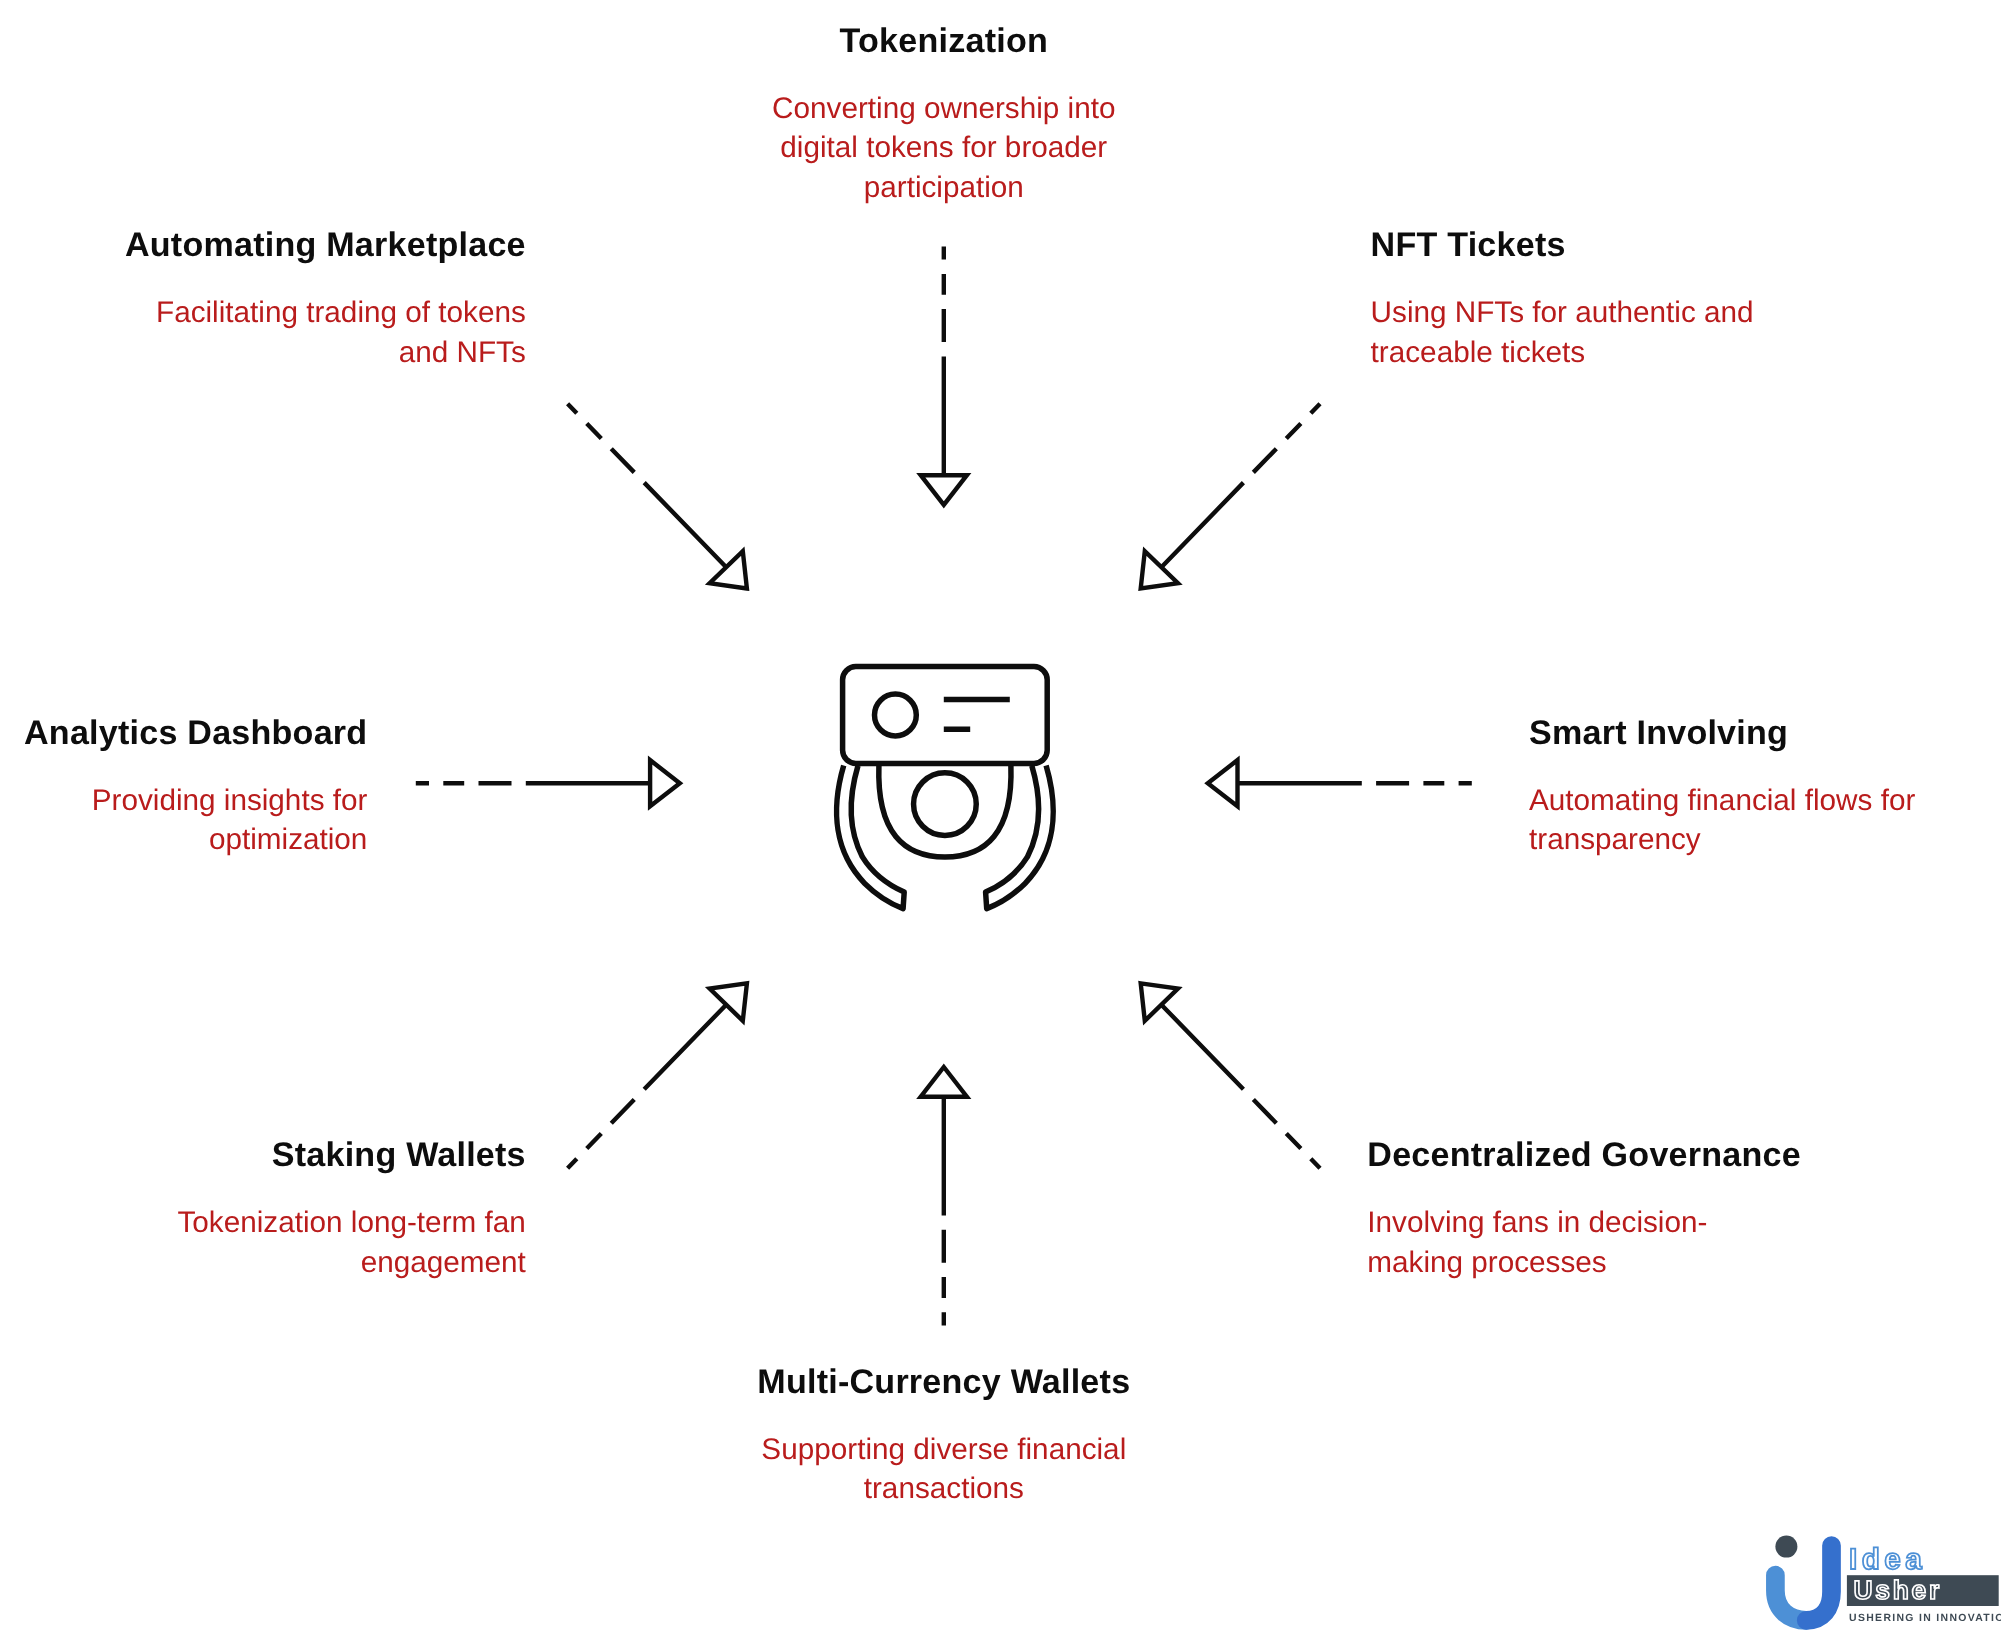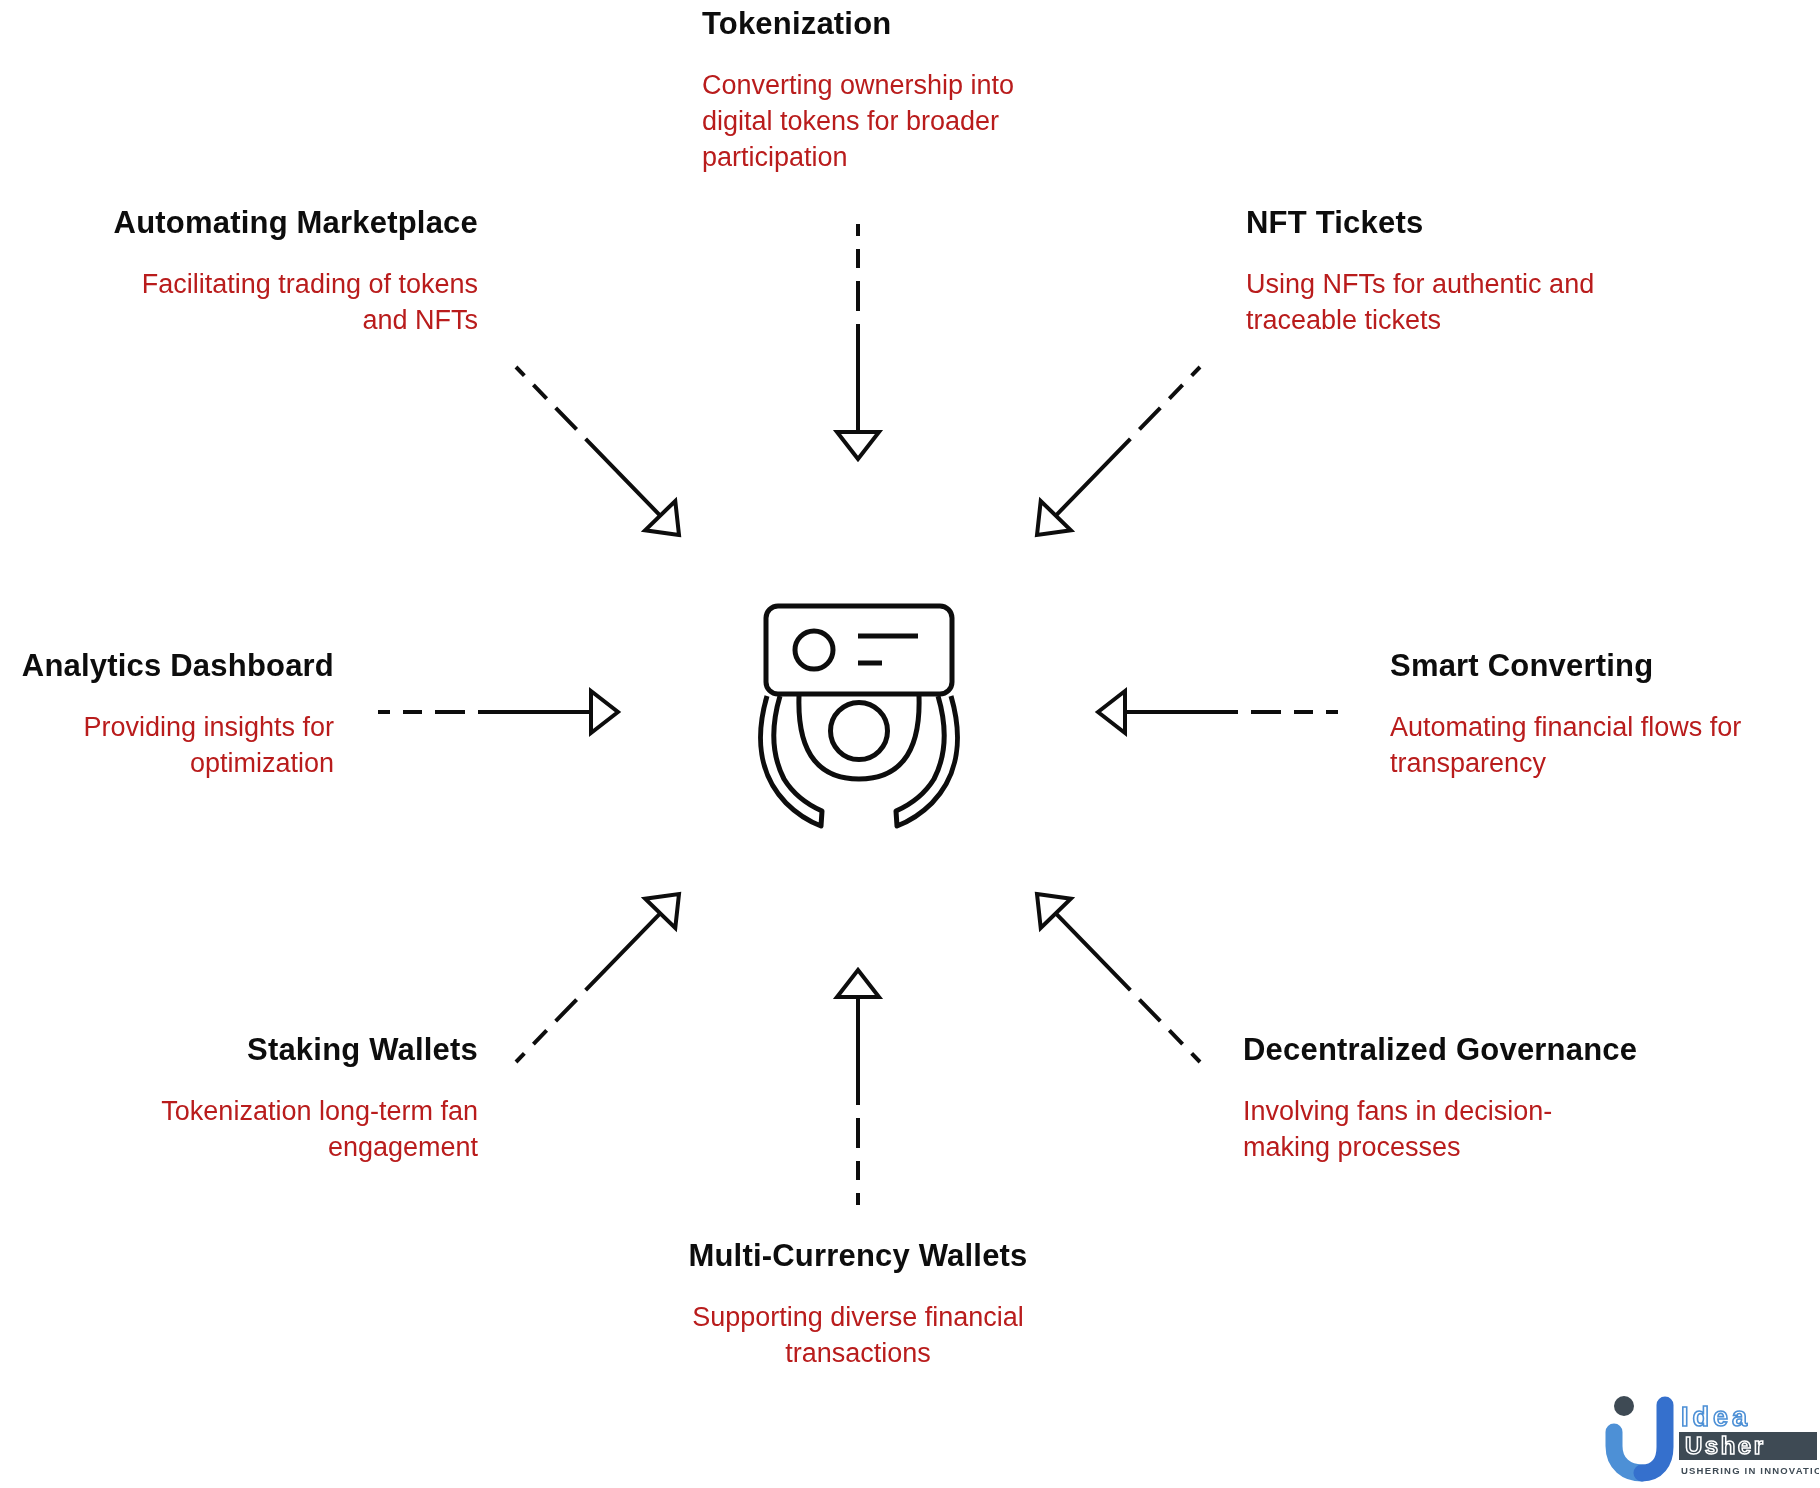--- a/index.html
+++ b/index.html
@@ -21,21 +21,21 @@
     letter-spacing:0.2px;
   }
   .node p{
     margin:26px 0 0 0;
     font-size:27px;
     font-weight:400;
     color:#b91c1c;
     line-height:1.33;
     white-space:pre-line;
   }
-  .n-tokenization{left:858px;top:6px;transform:translateX(-50%);}
+  .n-tokenization{left:858px;top:19px;transform:translateX(-50%);text-align:center;}
   .n-secondary{right:1342px;top:205px;text-align:right;}
   .n-nft{left:1246px;top:205px;text-align:left;}
   .n-analytics{right:1486px;top:648px;text-align:right;}
   .n-smart{left:1390px;top:648px;text-align:left;}
   .n-staking{right:1342px;top:1032px;text-align:right;}
   .n-governance{left:1243px;top:1032px;text-align:left;}
   .n-wallets{left:858px;top:1238px;transform:translateX(-50%);text-align:center;}
 
   #arrows-svg{position:absolute;left:0;top:0;width:1820px;height:1488px;}
   #center-icon{position:absolute;left:742px;top:592px;}
@@ -100,21 +100,21 @@
 optimization</p>
   </div>
 
   <div class="node n-nft">
     <h2>NFT Tickets</h2>
     <p>Using NFTs for authentic and
 traceable tickets</p>
   </div>
 
   <div class="node n-smart">
-    <h2>Smart Converting</h2>
+    <h2>Smart Involving</h2>
     <p>Automating financial flows for
 transparency</p>
   </div>
 
   <div class="node n-staking">
     <h2>Staking Wallets</h2>
     <p>Tokenization long-term fan
 engagement</p>
   </div>
 

